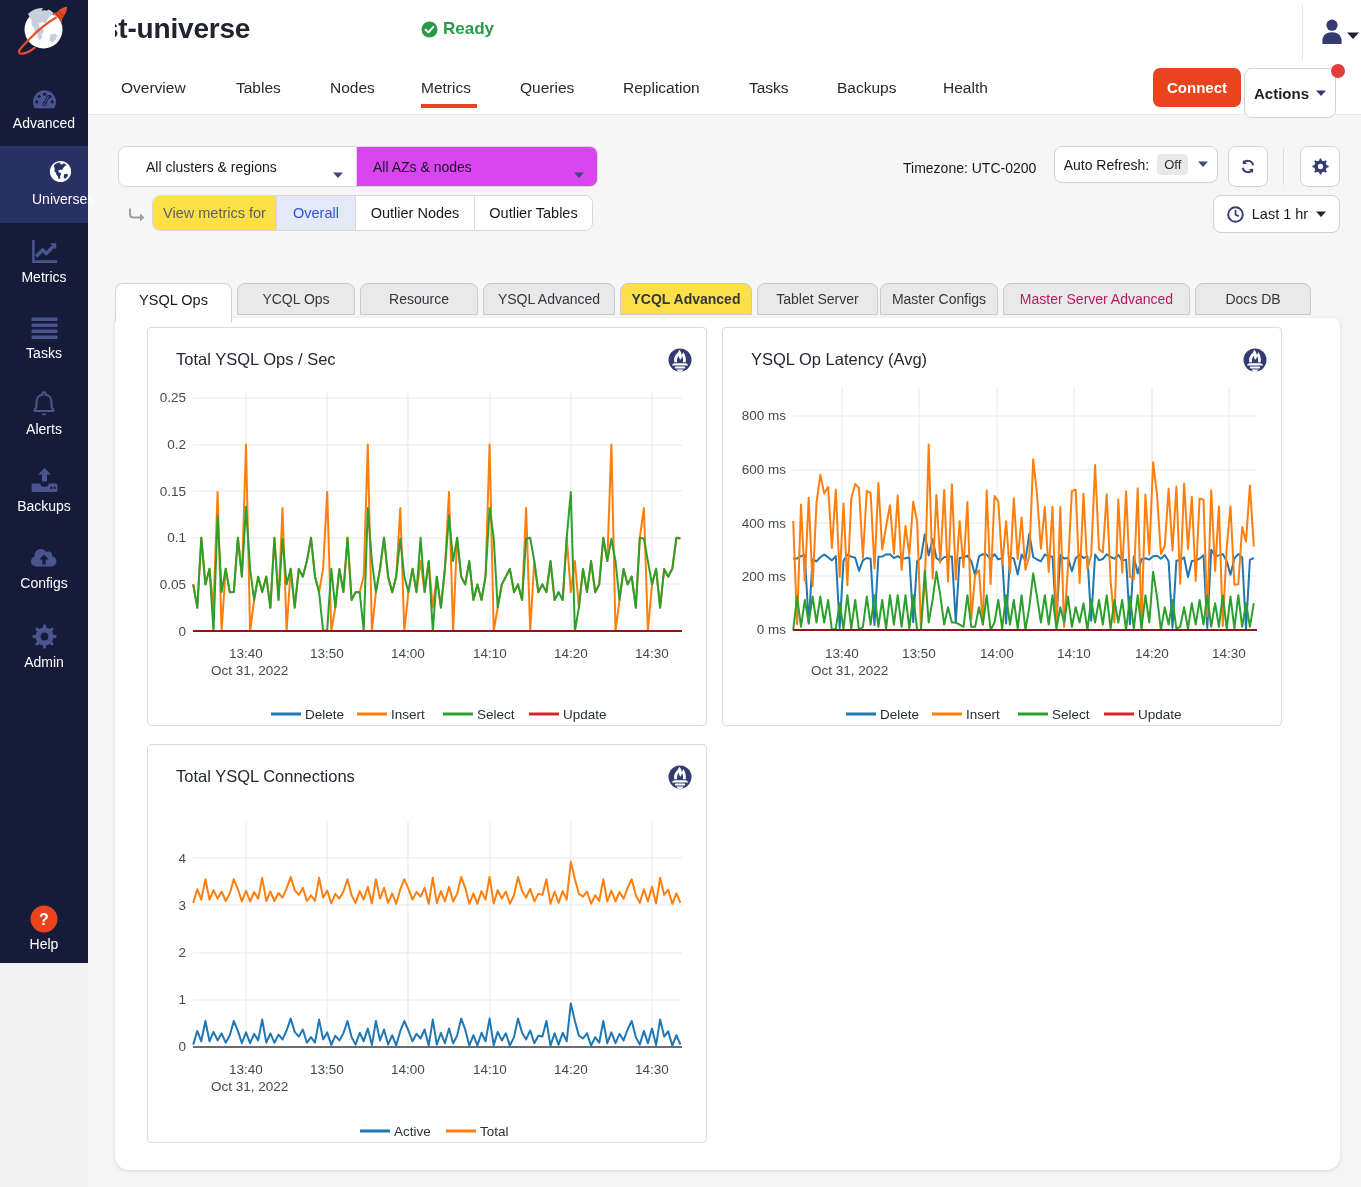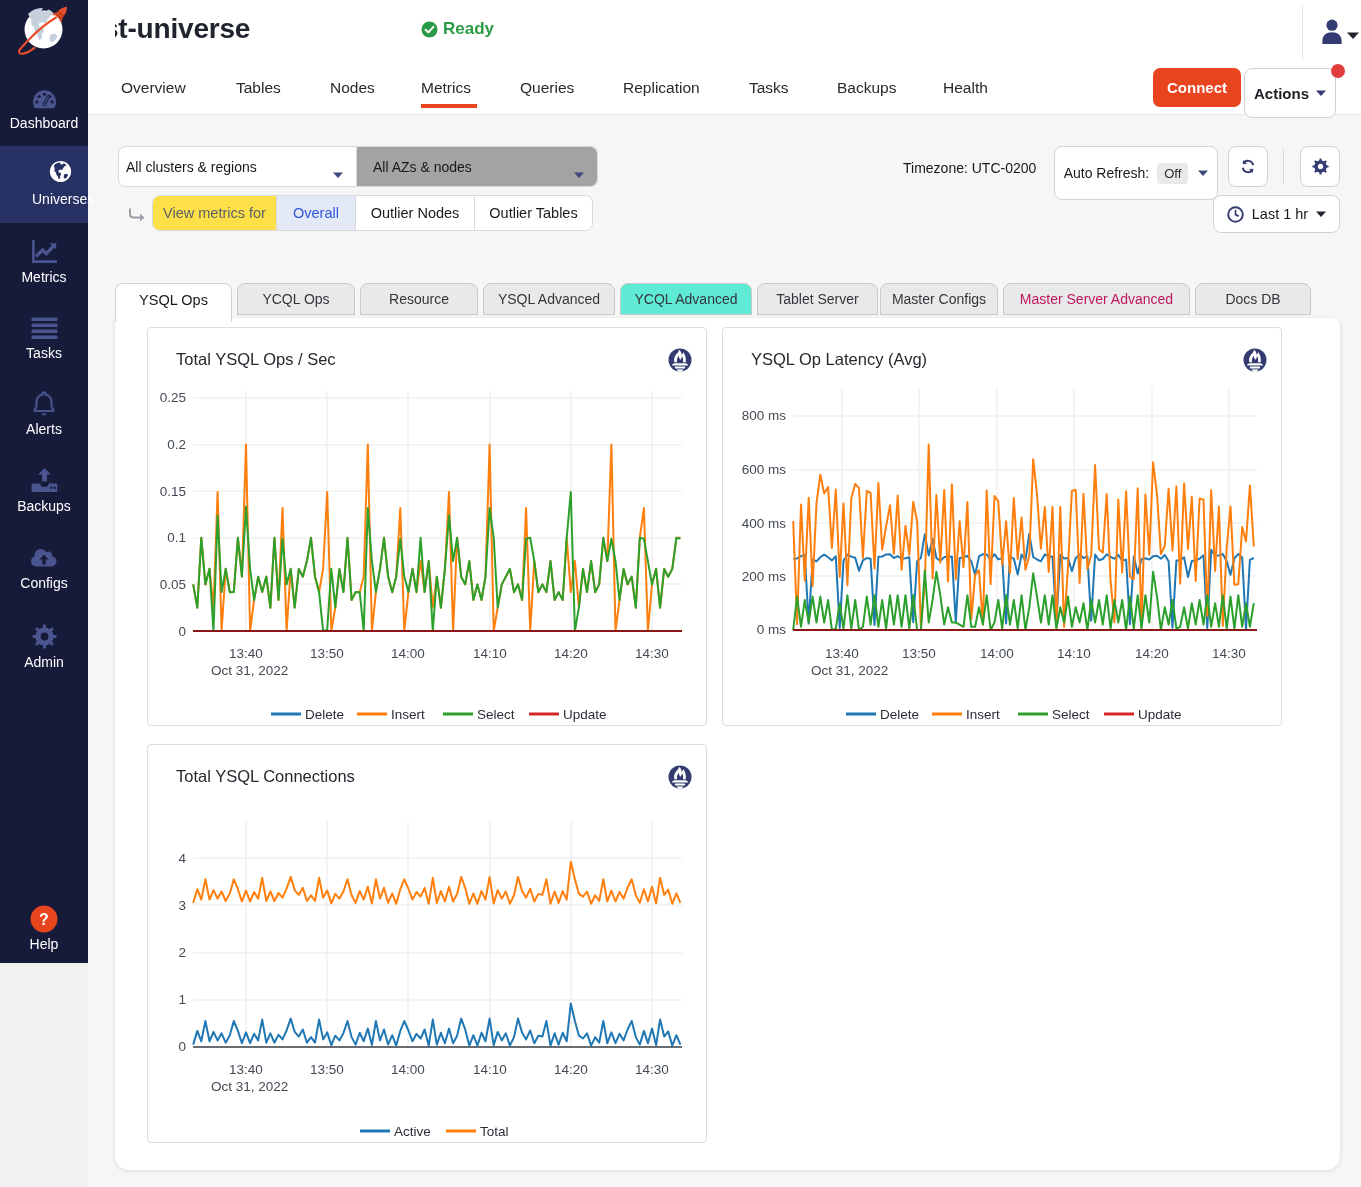--- a/index.html
+++ b/index.html
@@ -69,21 +69,21 @@
 <circle cx="17" cy="6.4" r="1.9" fill="#171b3a"></circle>
 <circle cx="10.2" cy="9.2" r="1.9" fill="#171b3a"></circle>
 <circle cx="7.3" cy="16" r="1.9" fill="#171b3a"></circle>
 <circle cx="23.8" cy="9.2" r="1.9" fill="#171b3a"></circle>
 <circle cx="26.7" cy="16" r="1.9" fill="#171b3a"></circle>
 <line x1="21.8" y1="9.2" x2="17.4" y2="17.8" stroke="#171b3a" stroke-width="3.6" stroke-linecap="round"></line>
 <line x1="21.8" y1="9.2" x2="17.4" y2="17.8" stroke="#4a5590" stroke-width="1.5" stroke-linecap="round"></line>
 <circle cx="17" cy="18.9" r="2.2" fill="#4a5590" stroke="#171b3a" stroke-width="1.1"></circle>
 </svg>
       </div>
-      <div style="margin-top:2px;color:#fff;font-size:14px;">Dashboard</div>
+      <div style="margin-top:2px;color:#fff;font-size:14px;">Advanced</div>
     </div>
     <div class="abs" style="left:0;top:158px;width:88px;text-align:center;padding-left:32px;">
       <div style="height:27px;display:flex;align-items:center;justify-content:center;">
         <svg width="23" height="23" viewBox="0 0 26 26">
 <circle cx="13" cy="13" r="12" fill="#fff"></circle>
 <path d="M5.5 6.2 C 8 3.4 11 2.6 13.4 3.0 l -1.2 1.4 2.6 0.6 2 -1.2 c 1.3 0.6 2.4 1.5 3.2 2.5 l -1.8 0.3 -2.2 2.4 -1.2 2.6 -1.8 -0.8 -2.4 1.0 0.4 2.2 2.0 0.4 0.8 1.8 -1.4 2.2 0.4 2.0 -1.6 1.4 c -0.8 -1.4 -1.2 -2.4 -1.2 -3.4 l -1.6 -1.8 -0.6 -2.6 -1.6 -1.4 0.2 -2.8 Z" fill="#283163"></path>
 <path d="M17.2 16.2 l 2.8 -0.6 1.6 1.4 c -0.6 1.6 -1.8 3.1 -3.2 4.1 l -1.8 -1.1 0.2 -2.4 Z" fill="#283163"></path>
 </svg>
       </div>
       <div style="margin-top:6px;color:#fff;font-size:14px;">Universes</div>
@@ -153,33 +153,33 @@
         <svg width="28" height="28" viewBox="0 0 28 28">
 <circle cx="14" cy="14" r="13.5" fill="#e8451f"></circle>
 <text x="14" y="19.6" font-family="'Liberation Sans',sans-serif" font-size="16" font-weight="bold" fill="#fff" text-anchor="middle">?</text>
 </svg>
       </div>
       <div style="margin-top:4px;color:#fff;font-size:14px;">Help</div>
     </div>
 </div>
 
 <div class="abs" style="left:118px;top:146px;width:239px;height:41px;background:#fff;border:1px solid #d8d8d8;border-radius:8px 0 0 8px;display:flex;align-items:center;">
-  <span style="margin-left:7px;font-size:14px;color:#17191d;">All clusters &amp; regions</span>
+  <span style="margin-left:27px;font-size:14px;color:#17191d;">All clusters &amp; regions</span>
   <span class="abs" style="right:13px;top:18px;"><svg width="10" height="7" viewBox="0 0 10 7">
         <path d="M0 0.5 L 10 0.5 L 5.0 6 Z" fill="#3f4a7e"></path>
       </svg></span>
 </div>
-<div class="abs" style="left:357px;top:146px;width:241px;height:41px;background:#a3a3a3;border:1px solid #d8d8d8;border-left:none;border-radius:0 8px 8px 0;display:flex;align-items:center;">
+<div class="abs" style="left:357px;top:146px;width:241px;height:41px;background:#d946ef;border:1px solid #d8d8d8;border-left:none;border-radius:0 8px 8px 0;display:flex;align-items:center;">
   <span style="margin-left:16px;font-size:14px;color:#17191d;">All AZs &amp; nodes</span>
   <span class="abs" style="right:13px;top:18px;"><svg width="10" height="7" viewBox="0 0 10 7">
         <path d="M0 0.5 L 10 0.5 L 5.0 6 Z" fill="#3f4a7e"></path>
       </svg></span>
 </div>
 <div class="abs" style="left:903px;top:160px;font-size:14px;color:#17191d;">Timezone: UTC-0200</div>
-<div class="abs btn" style="left:1054px;top:146px;width:164px;height:54px;">
+<div class="abs btn" style="left:1054px;top:146px;width:164px;height:37px;">
   <span style="font-size:14px;color:#17191d;margin-right:8px;">Auto Refresh:</span>
   <span style="background:#e9e9e9;border-radius:4px;font-size:13px;color:#2a2d33;padding:3px 7px;margin-right:10px;">Off</span>
   <svg width="10" height="7" viewBox="0 0 10 7">
       <path d="M0 0.5 L 10 0.5 L 5.0 6 Z" fill="#3f4a7e"></path>
     </svg>
 </div>
 <div class="abs btn" style="left:1228px;top:146px;width:40px;height:41px;">
     <svg width="16" height="15" viewBox="0 0 20 20">
 <path d="M16.9 8.3 A 7.1 7.1 0 0 0 3.6 6.2" stroke="#343b71" stroke-width="2.6" fill="none"></path>
 <path d="M3.2 1.4 L 3.6 6.9 L 8.8 6.2 Z" fill="#343b71"></path>
@@ -214,21 +214,21 @@
   <span style="font-size:14.5px;color:#17191d;">Last 1 hr</span>
   <svg width="10" height="7" viewBox="0 0 10 7">
       <path d="M0 0.5 L 10 0.5 L 5.0 6 Z" fill="#20242e"></path>
     </svg>
 </div>
 
 <div class="abs" style="left:115px;top:283px;width:117px;height:39px;background:#fff;border:1px solid #d4d4d4;border-bottom:none;border-radius:8px 8px 0 0;z-index:5;display:flex;align-items:center;justify-content:center;font-size:14.5px;color:#16181d;padding-bottom:7px;">YSQL Ops</div>
 <div class="abs" style="left:237px;top:283px;width:118px;height:32px;background:#e9e9e9;border:1px solid #c9c9c9;border-radius:8px 8px 0 0;display:flex;align-items:center;justify-content:center;font-size:14px;color:#33363b;">YCQL Ops</div>
 <div class="abs" style="left:360px;top:283px;width:118px;height:32px;background:#e9e9e9;border:1px solid #c9c9c9;border-radius:8px 8px 0 0;display:flex;align-items:center;justify-content:center;font-size:14px;color:#33363b;">Resource</div>
 <div class="abs" style="left:483px;top:283px;width:132px;height:32px;background:#e9e9e9;border:1px solid #c9c9c9;border-radius:8px 8px 0 0;display:flex;align-items:center;justify-content:center;font-size:14px;color:#33363b;">YSQL Advanced</div>
-<div class="abs" style="left:620px;top:283px;width:132px;height:32px;background:#5eead4;border:1px solid #c9c9c9;border-radius:8px 8px 0 0;display:flex;align-items:center;justify-content:center;font-size:14px;color:#33363b;">YCQL Advanced</div>
+<div class="abs" style="left:620px;top:283px;width:132px;height:32px;background:#fde047;border:1px solid #c9c9c9;border-radius:8px 8px 0 0;display:flex;align-items:center;justify-content:center;font-size:14px;color:#33363b;font-weight:bold;">YCQL Advanced</div>
 <div class="abs" style="left:757px;top:283px;width:121px;height:32px;background:#e9e9e9;border:1px solid #c9c9c9;border-radius:8px 8px 0 0;display:flex;align-items:center;justify-content:center;font-size:14px;color:#33363b;">Tablet Server</div>
 <div class="abs" style="left:880px;top:283px;width:118px;height:32px;background:#e9e9e9;border:1px solid #c9c9c9;border-radius:8px 8px 0 0;display:flex;align-items:center;justify-content:center;font-size:14px;color:#33363b;">Master Configs</div>
 <div class="abs" style="left:1003px;top:283px;width:187px;height:32px;background:#e9e9e9;border:1px solid #c9c9c9;border-radius:8px 8px 0 0;display:flex;align-items:center;justify-content:center;font-size:14px;color:#be185d;">Master Server Advanced</div>
 <div class="abs" style="left:1195px;top:283px;width:116px;height:32px;background:#e9e9e9;border:1px solid #c9c9c9;border-radius:8px 8px 0 0;display:flex;align-items:center;justify-content:center;font-size:14px;color:#33363b;">Docs DB</div>
 
 <div class="abs" style="left:115px;top:318px;width:1225px;height:852px;background:#fff;border-radius:0 8px 14px 14px;box-shadow:0 1px 4px rgba(0,0,0,0.12);z-index:1;"></div>
 
 <div class="abs" style="left:147px;top:327px;width:560px;height:399px;background:#fff;border:1px solid #dcdcdc;border-radius:4px;z-index:2;"><svg width="560" height="399" viewBox="0 0 560 399">
       <text x="28" y="37" font-family="'Liberation Sans',sans-serif" font-size="16.5" font-weight="500" fill="#24292f">Total YSQL Ops / Sec</text>
       <circle cx="532" cy="32" r="11.5" fill="#343b71"></circle>

